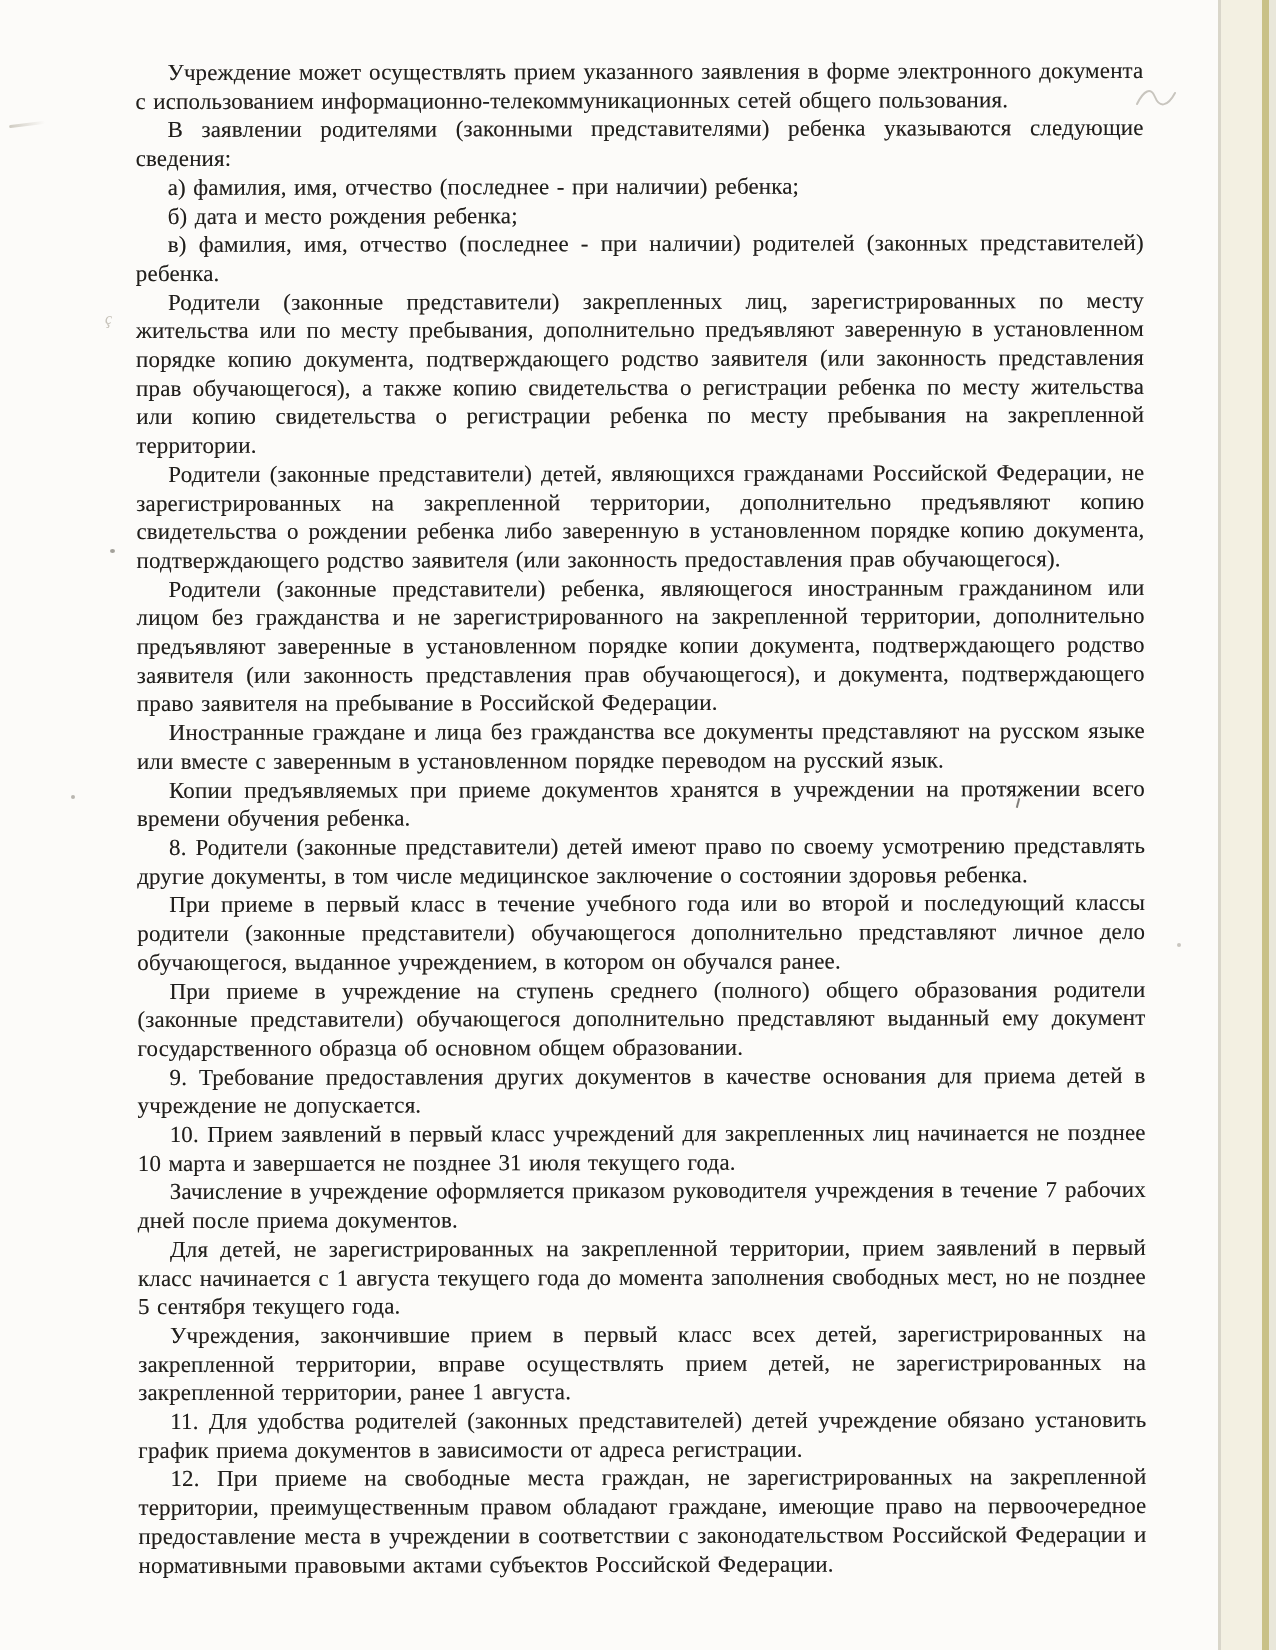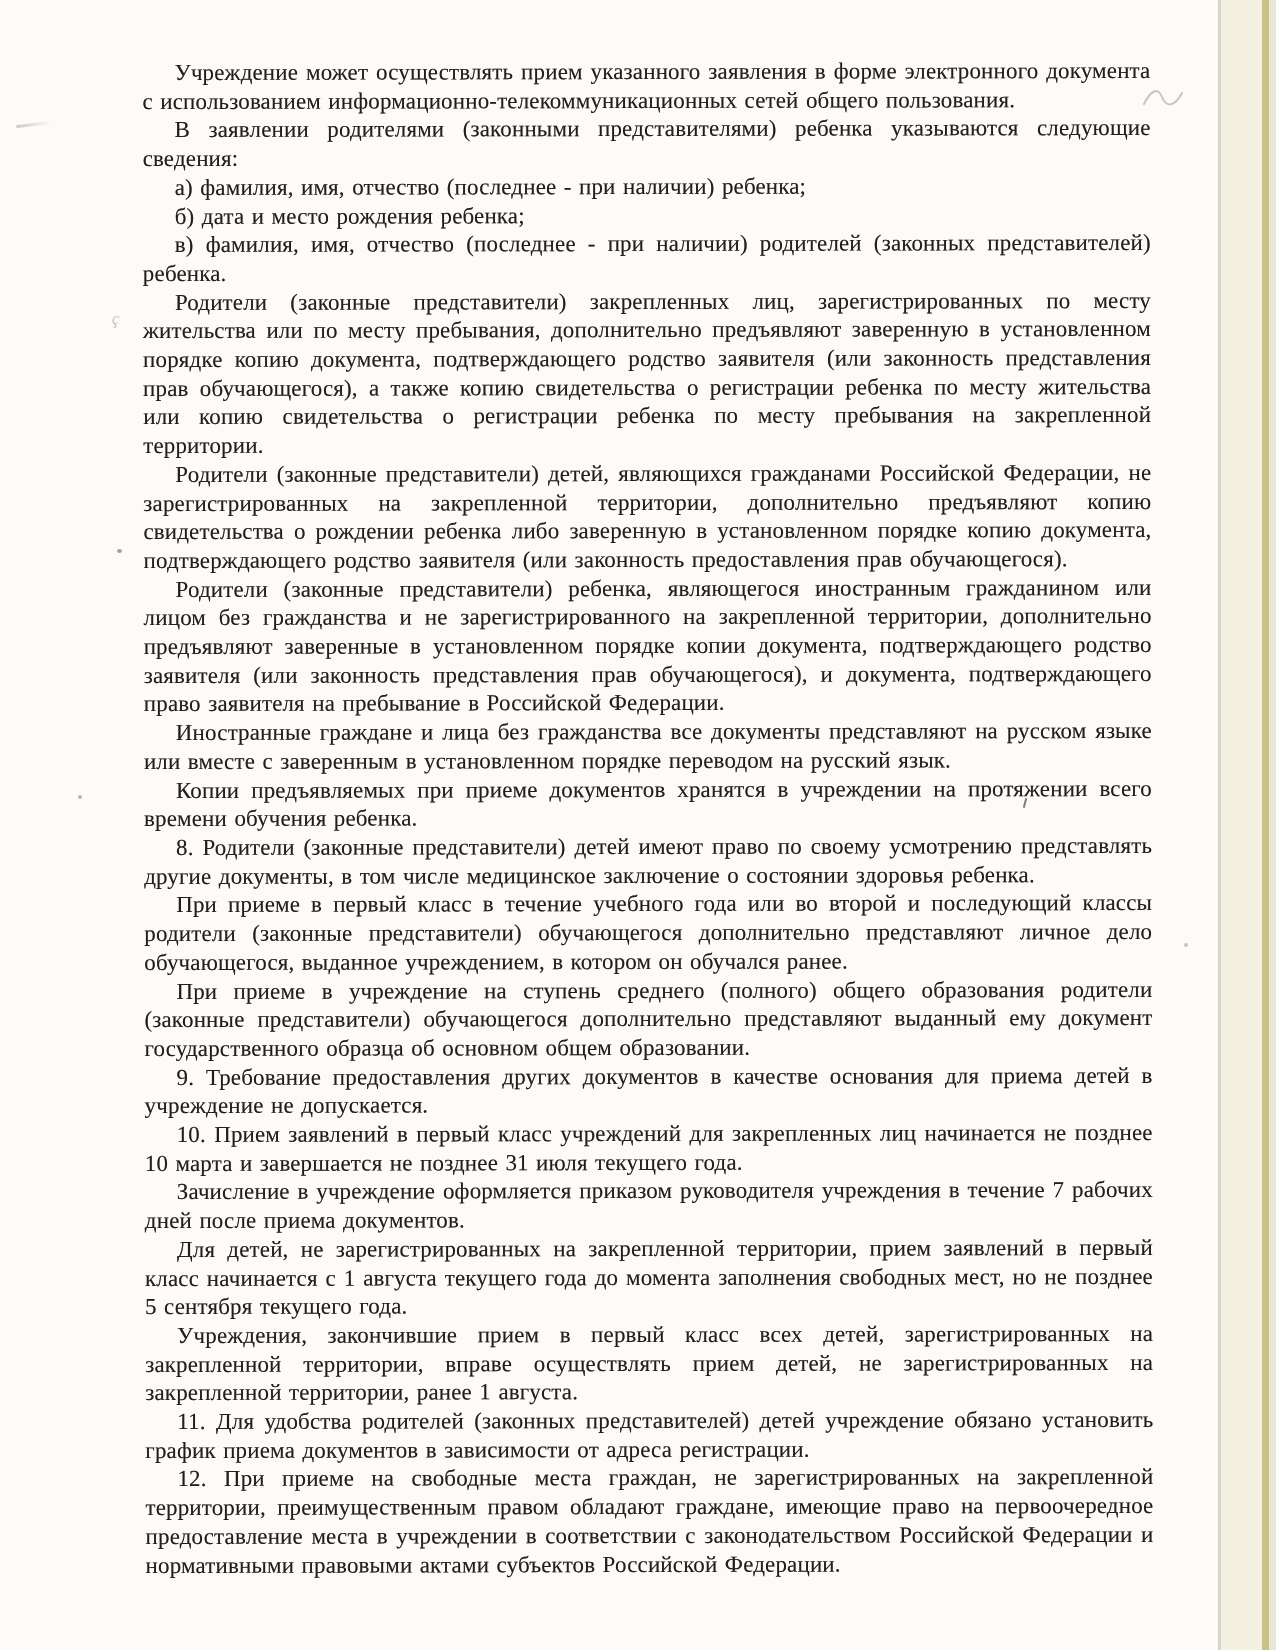--- a/index.html
+++ b/index.html
@@ -7,21 +7,21 @@
     width: 1276px;
     height: 1650px;
     position: relative;
     overflow: hidden;
     background: #fcfbf9;
     font-family: "Liberation Serif", "DejaVu Serif", serif;
   }
   
   .page {
     position: absolute;
-    left: 16px; top: 0;
+    left: 9px; top: 0;
     width: 1220px;
     height: 1650px;
     background: #fcfbf9;
   }
   
   .textblock {
     position: absolute;
     left: 128px;
     top: 58px;
     width: 1008px;

